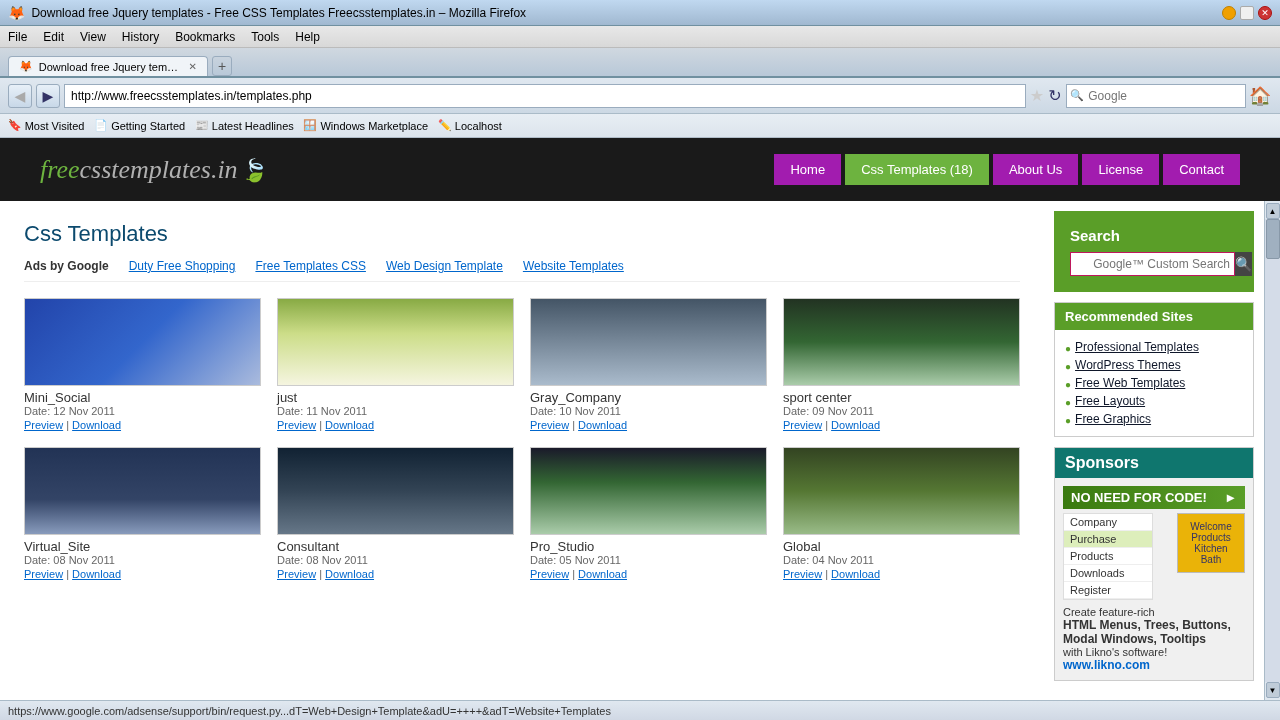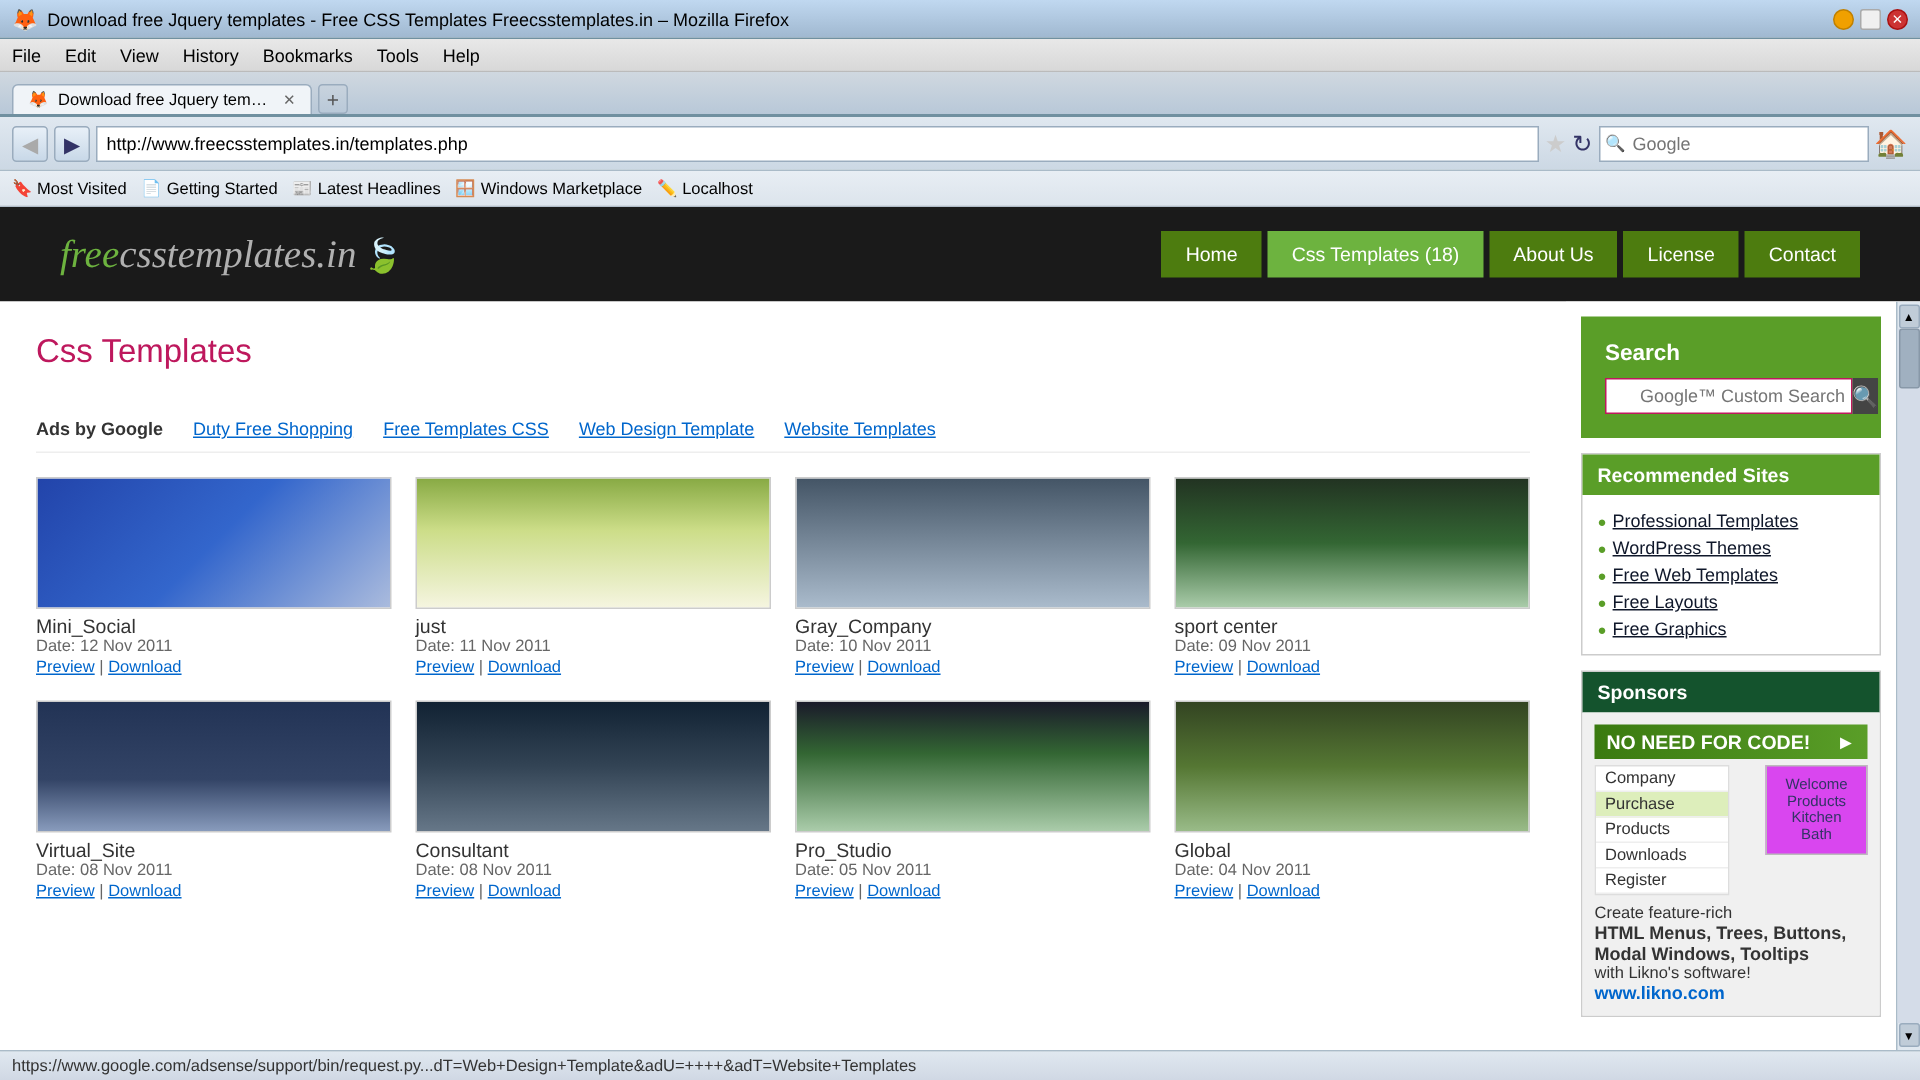--- a/index.html
+++ b/index.html
@@ -93,35 +93,35 @@
     .logo-free { color: #6db33f; font-style: italic; }
     .logo-css { color: #b0b0b0; font-style: italic; }
 
     .main-nav {
       display: flex;
       gap: 4px;
       align-items: center;
     }
     .nav-link {
       padding: 8px 16px;
-      background: #4d7c0f;
+      background: #a21caf;
       color: #fff;
       text-decoration: none;
       font-size: 13px;
       cursor: pointer;
     }
     .nav-link.active {
       background: #6db33f;
       color: #fff;
     }
 
     .page-title {
       font-size: 22px;
-      color: #be185d;
-      margin-bottom: 32px;
+      color: #0c4a6e;
+      margin-bottom: 12px;
       font-weight: normal;
     }
 
     .ads-bar {
       display: flex;
       gap: 20px;
       margin-bottom: 16px;
       padding-bottom: 8px;
       border-bottom: 1px solid #eee;
       font-size: 12px;
@@ -210,23 +210,23 @@
     }
     .bullet { color: #5a9e28; font-size: 10px; margin-top: 3px; }
     .sidebar-link { color: #0f172a; text-decoration: underline; cursor: pointer; font-size: 12px; }
 
     
     .sponsors-section {
       border: 1px solid #ccc;
       margin-bottom: 10px;
     }
     .sponsors-title {
-      background: #14532d;
+      background: #0f766e;
       color: #fff;
-      font-size: 13px;
+      font-size: 16px;
       font-weight: bold;
       padding: 6px 10px;
     }
     .sponsors-ad {
       background: #f0f0f0;
       padding: 8px;
       font-size: 11px;
     }
     .ad-header {
       background: linear-gradient(to right, #3a7a10, #5a9e28);
@@ -253,21 +253,21 @@
       padding: 2px 6px;
       border-bottom: 1px solid #eee;
       color: #333;
     }
     .ad-menu-item.highlight { background: #ddeebb; }
     .ad-right-col {
       flex: 1;
       font-size: 11px;
     }
     .ad-screenshot {
-      background: #d946ef;
+      background: #eab308;
       width: 100%;
       height: 60px;
       border: 1px solid #bbb;
       display: flex;
       align-items: center;
       justify-content: center;
     }
     .ad-bold { font-weight: bold; color: #333; font-size: 12px; }
     .ad-url { color: #0066cc; font-size: 12px; font-weight: bold; }
 

